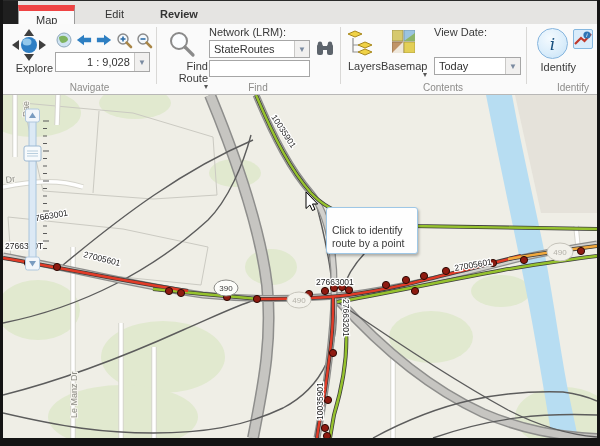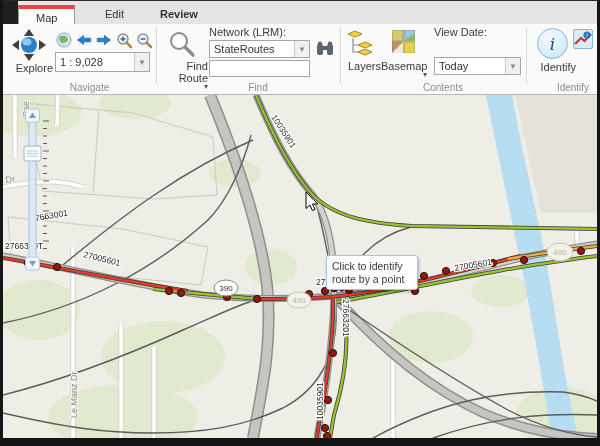--- a/index.html
+++ b/index.html
@@ -3,21 +3,21 @@
 <meta charset="utf-8">
 <style>
   html,body{margin:0;padding:0;background:#141414;}
   *{box-sizing:border-box;}
   .window{position:relative;width:600px;height:446px;background:#141414;overflow:hidden;
           font-family:"Liberation Sans",sans-serif;-webkit-font-smoothing:antialiased;}
   
   .tabstrip{position:absolute;left:3px;right:3px;top:0;height:24px;background:#e5e4e2;border-top:1px solid #2a2a2a;}
   .corner-dark{position:absolute;left:0;top:0;width:15px;height:24px;background:#1f1f1f;}
   .tab{position:absolute;bottom:0;height:19px;line-height:18px;padding:0 17px;font-size:11px;color:#333;cursor:default;}
-  .tab.active{background:#fbfbfb;border:1px solid #9a9a9a;border-bottom:none;border-top:4px solid #ef4444;}
+  .tab.active{background:#fbfbfb;border:1px solid #9a9a9a;border-bottom:none;border-top:6px solid #ef4444;}
   
   .ribbon{position:absolute;left:3px;right:3px;top:24px;height:71px;background:#fafafa;border-bottom:1px solid #b8b7b6;}
   .ribbon .sep{position:absolute;top:3px;bottom:10px;width:1px;background:#d9d8d6;}
   .caption{position:absolute;bottom:1px;font-size:10px;color:#8d8c8a;text-align:center;padding-left:20px;}
   .biglabel{position:absolute;font-size:11px;color:#3a3a3a;text-align:right;}
   .smallbtn{position:absolute;width:18px;height:18px;display:flex;align-items:center;justify-content:center;}
   .combo{position:absolute;background:#fff;border:1px solid #a6a6a6;font-size:11px;color:#333;display:flex;align-items:center;}
   .combo .val{flex:1;padding:0 4px;white-space:nowrap;overflow:hidden;}
   .combo .arrow{width:15px;align-self:stretch;background:#f1f0ef;border-left:1px solid #c9c8c6;display:flex;align-items:center;justify-content:center;color:#7a8aa0;font-size:8px;}
   .plaininput{position:absolute;background:#fff;border:1px solid #a6a6a6;font-size:11px;padding:0 3px;color:#333;}
@@ -26,21 +26,21 @@
   .fieldlabel{position:absolute;font-size:11px;color:#3a3a3a;}
   .identify-big{position:absolute;width:31px;height:31px;border-radius:50%;
       background:radial-gradient(circle at 40% 32%,#f4fafe 0%,#dceefb 55%,#c4e0f5 100%);
       border:1px solid #86b5de;display:flex;align-items:center;justify-content:center;
       font-family:"DejaVu Serif",serif;font-style:italic;font-size:17px;color:#164f7e;}
   .identify-small{position:absolute;width:20px;height:20px;background:#d9ecfb;border:1px solid #86b8e0;border-radius:2px;}
   
   .map{position:absolute;left:3px;top:95px;width:594px;height:343px;background:#efeee6;overflow:hidden;}
   .map svg{position:absolute;left:0;top:0;}
   .tooltip{position:absolute;left:323px;top:112px;width:92px;background:#fefefe;border:1px solid #9ec7e6;border-radius:3px;
-           padding:4px 5px 3px 5px;font-size:10.5px;line-height:13px;color:#3c3c3c;box-shadow:1px 2px 3px rgba(0,0,0,.28);margin-top:48px;}
+           padding:16px 5px 3px 5px;font-size:10.5px;line-height:13px;color:#3c3c3c;box-shadow:1px 2px 3px rgba(0,0,0,.28);}
   text{font-family:"Liberation Sans",sans-serif;}
   .rlabel{font-size:8.5px;fill:#1f1f1f;stroke:#ffffff;stroke-width:2.5px;paint-order:stroke;}
   .slabel{font-size:9px;fill:#8d8c86;stroke:#f4f3ec;stroke-width:2px;paint-order:stroke;}
   .shieldtxt{font-size:8px;fill:#3c3c3c;text-anchor:middle;}
   .shieldtxt.faded{fill:#b3b1a8;}
 </style>
 </head>
 <body>
 
 <div class="window">
@@ -90,21 +90,21 @@
         <line x1="7" y1="4.5" x2="7" y2="9.5" stroke="#2e6da8" stroke-width="1.6"></line>
       </svg>
     </div>
     <div class="smallbtn" style="left:132px;top:7px;">
       <svg width="17" height="17" viewBox="0 0 17 17">
         <circle cx="7" cy="7" r="5" fill="#f3f8fc" stroke="#8a8a8a" stroke-width="1.4"></circle>
         <line x1="10.6" y1="10.6" x2="15" y2="15" stroke="#aa8748" stroke-width="2.6" stroke-linecap="round"></line>
         <line x1="4.5" y1="7" x2="9.5" y2="7" stroke="#2e6da8" stroke-width="1.6"></line>
       </svg>
     </div>
-    <div class="combo" style="left:52px;top:28px;width:95px;height:20px;">
+    <div class="combo" style="left:52px;top:28px;width:95px;height:20px;padding-left:27px;">
       <span class="val">1 : 9,028</span>
       <span class="arrow">▼</span>
     </div>
     <div class="caption" style="left:0;width:153px;">Navigate</div>
 
     <div class="sep" style="left:153px;"></div>
 
     <div class="iconbtn" style="left:164px;top:5px;width:30px;height:30px;">
       <svg width="28" height="28" viewBox="0 0 28 28">
         <circle cx="11" cy="11" r="8" fill="#fbfdff" stroke="#8a8a8a" stroke-width="2"></circle>

